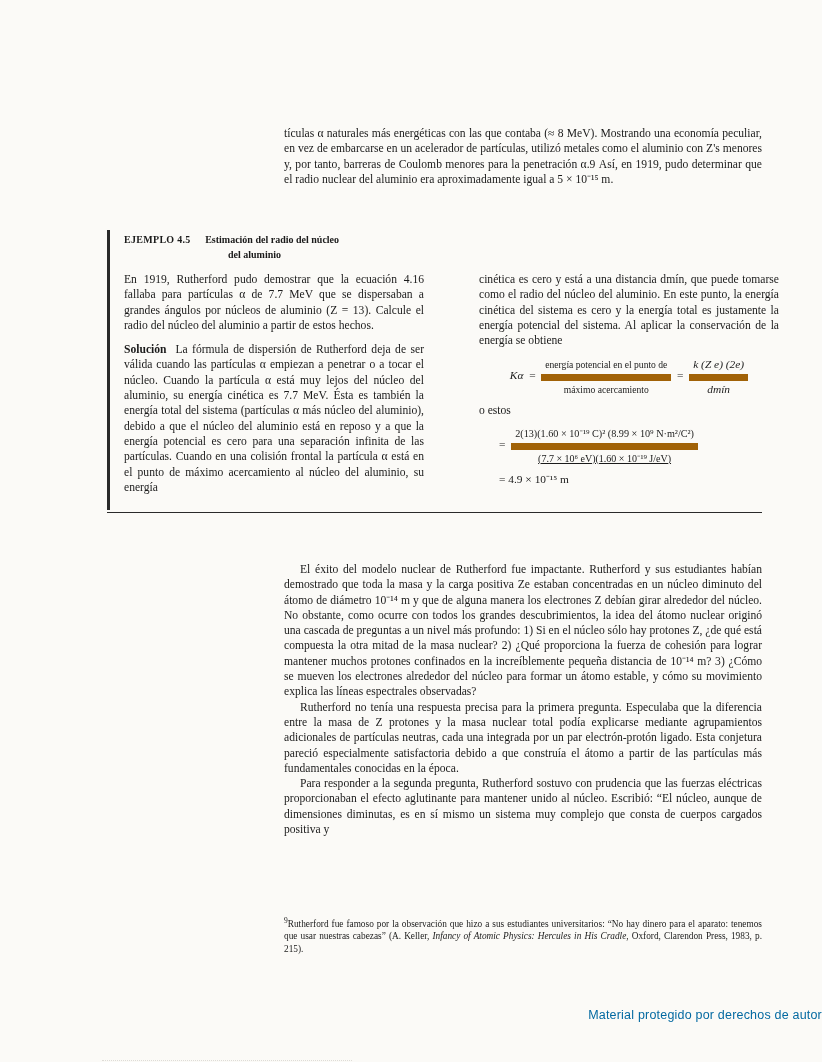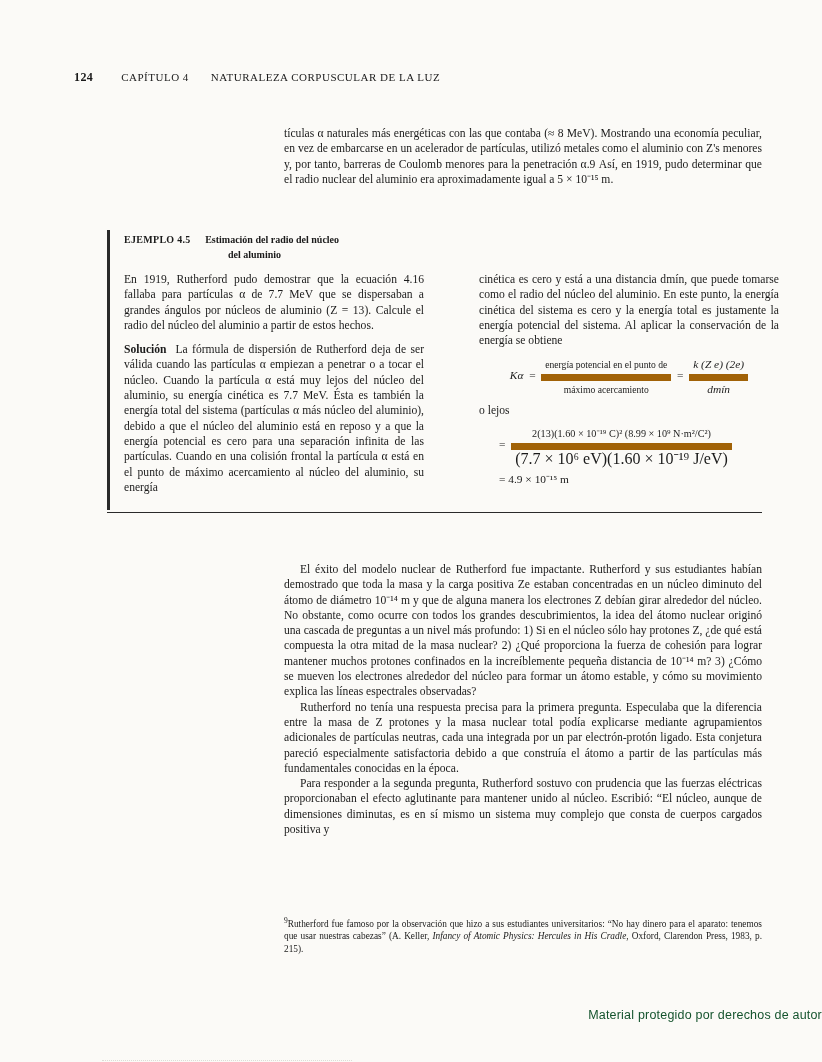--- a/index.html
+++ b/index.html
@@ -145,44 +145,39 @@
   }
   .footnote .fnmark { font-size: 7.5px; vertical-align: super; }
 
   
   .copyright {
     position: absolute;
     left: 430px;
     top: 938px;
     width: 330px;
     text-align: right;
-    color: #14532d;
+    color: #0369a1;
     font-family: "Liberation Sans", sans-serif;
     font-size: 12.5px;
     letter-spacing: 0.2px;
   }
   .scanline {
     position: absolute;
     left: 40px;
     top: 990px;
     width: 250px;
     border-bottom: 1px dotted #dedcd7;
   }
 </style>
 </head>
 <body>
 
 <div class="page">
   <div class="page-inner">
 
-    <div class="runhead">
-      <span class="folio">124</span>
-      <span class="chapnum">CAPÍTULO 4</span>
-      <span class="chaptitle">NATURALEZA CORPUSCULAR DE LA LUZ</span>
-    </div>
 
     <div class="top-para col-text">tículas α naturales más energéticas con las que contaba (≈ 8 MeV). Mostrando una economía peculiar, en vez de embarcarse en un acelerador de partículas, utilizó metales como el aluminio con Z's menores y, por tanto, barreras de Coulomb menores para la penetración α.9 Así, en 1919, pudo determinar que el radio nuclear del aluminio era aproximadamente igual a 5 × 10⁻¹⁵ m.</div>
 
     <div class="example">
       <div class="example-head">
         <span class="num">EJEMPLO 4.5</span>
         <span class="ttl">Estimación del radio del núcleo</span>
         <span class="ttl2">del aluminio</span>
       </div>
 
@@ -203,28 +198,28 @@
               <span class="num" style="font-size:9.6px;">energía potencial en el punto de</span>
               <span class="den" style="font-size:9.6px;">máximo acercamiento</span>
             </span>
             <span>&nbsp;=&nbsp;</span>
             <span class="frac">
               <span class="num it">k (Z e) (2e)</span>
               <span class="den it">dmín</span>
             </span>
           </div>
 
-          <p style="margin:6px 0 4px 0;">o lejos</p>
+          <p style="margin:6px 0 4px 0;">o estos</p>
 
 
           <div class="eqline" style="margin-top:8px; padding-left:20px;">
             <span>=&nbsp;</span>
             <span class="frac">
               <span class="num" style="font-size:10.2px;">2(13)(1.60 × 10⁻¹⁹ C)² (8.99 × 10⁹ N·m²/C²)</span>
-              <span class="den" style="font-size:16px;">(7.7 × 10⁶ eV)(1.60 × 10⁻¹⁹ J/eV)</span>
+              <span class="den" style="font-size:10px;text-decoration:underline;">(7.7 × 10⁶ eV)(1.60 × 10⁻¹⁹ J/eV)</span>
             </span>
           </div>
 
           <div class="eqline" style="padding-left:20px; margin-top:6px;">= 4.9 × 10⁻¹⁵ m</div>
         </div>
       </div>
     </div>
 
     <div class="ex-rule" style="top: 442px;"></div>
 

